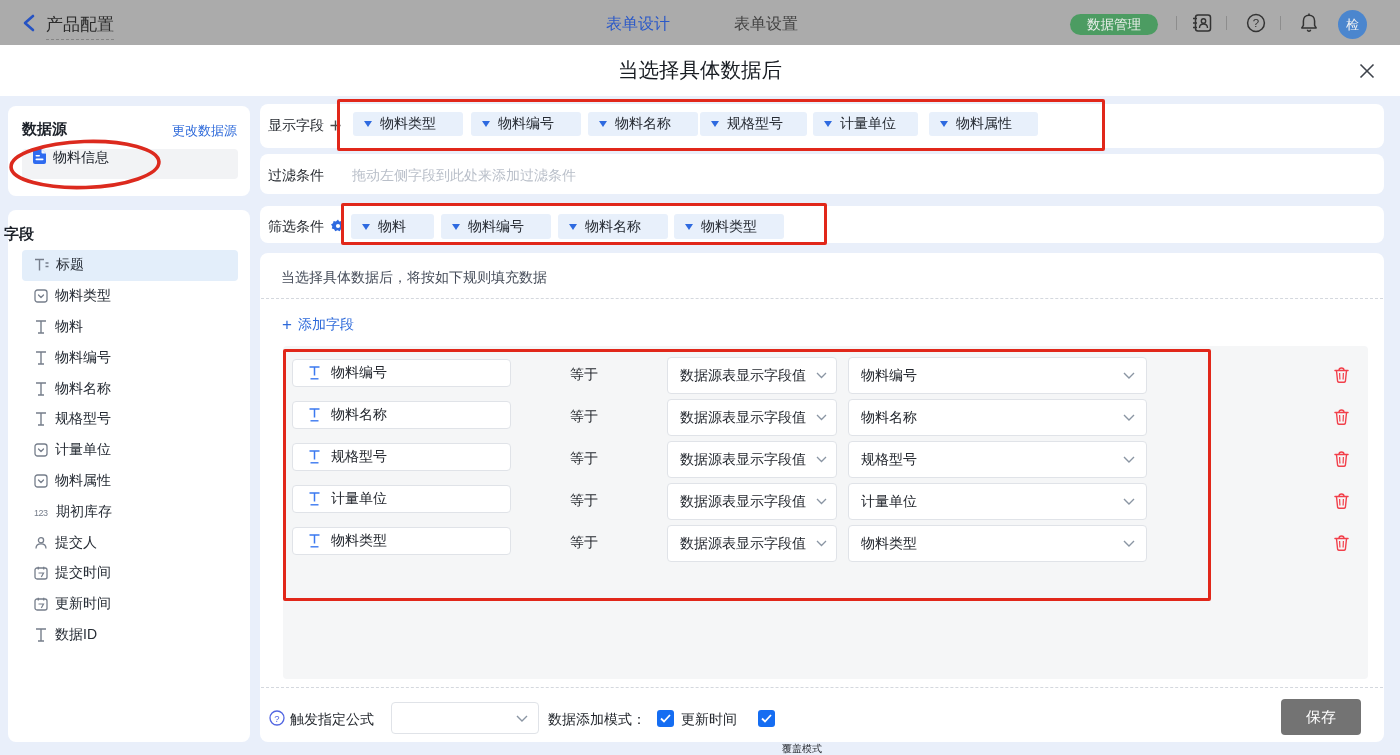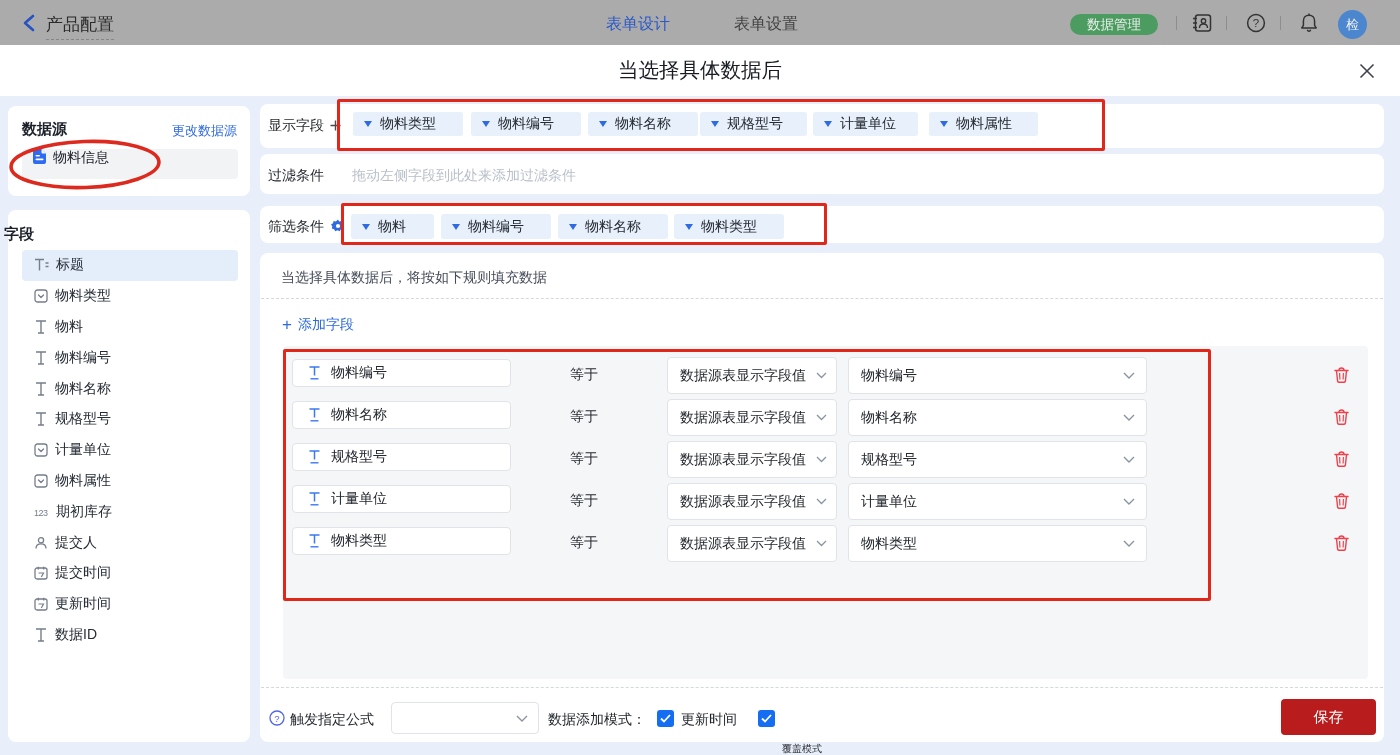--- a/index.html
+++ b/index.html
@@ -312,13 +312,13 @@
       <polyline points="1,4.5 4,7.5 10,1" fill="none" stroke="#fff" stroke-width="1.8"></polyline>
     </svg>
   </div>
 <div class="abs" style="left:681px;top:711px;font-size:14px;color:#1f2329">更新时间</div>
 <div class="cb" style="left:758px;top:710px">
     <svg width="11" height="9" viewBox="0 0 11 9">
       <polyline points="1,4.5 4,7.5 10,1" fill="none" stroke="#fff" stroke-width="1.8"></polyline>
     </svg>
   </div>
 <div class="abs" style="left:782px;top:742px;font-size:10px;color:#1f2329">覆盖模式</div>
-<div class="abs" style="left:1281px;top:699px;width:95px;height:36px;background:#b91c1c;border-radius:4px;color:#fff;font-size:15px;display:flex;align-items:center;justify-content:center">保存</div>
+<div class="abs" style="left:1281px;top:699px;width:80px;height:36px;background:#737373;border-radius:4px;color:#fff;font-size:15px;display:flex;align-items:center;justify-content:center">保存</div>
 
 </body></html>

